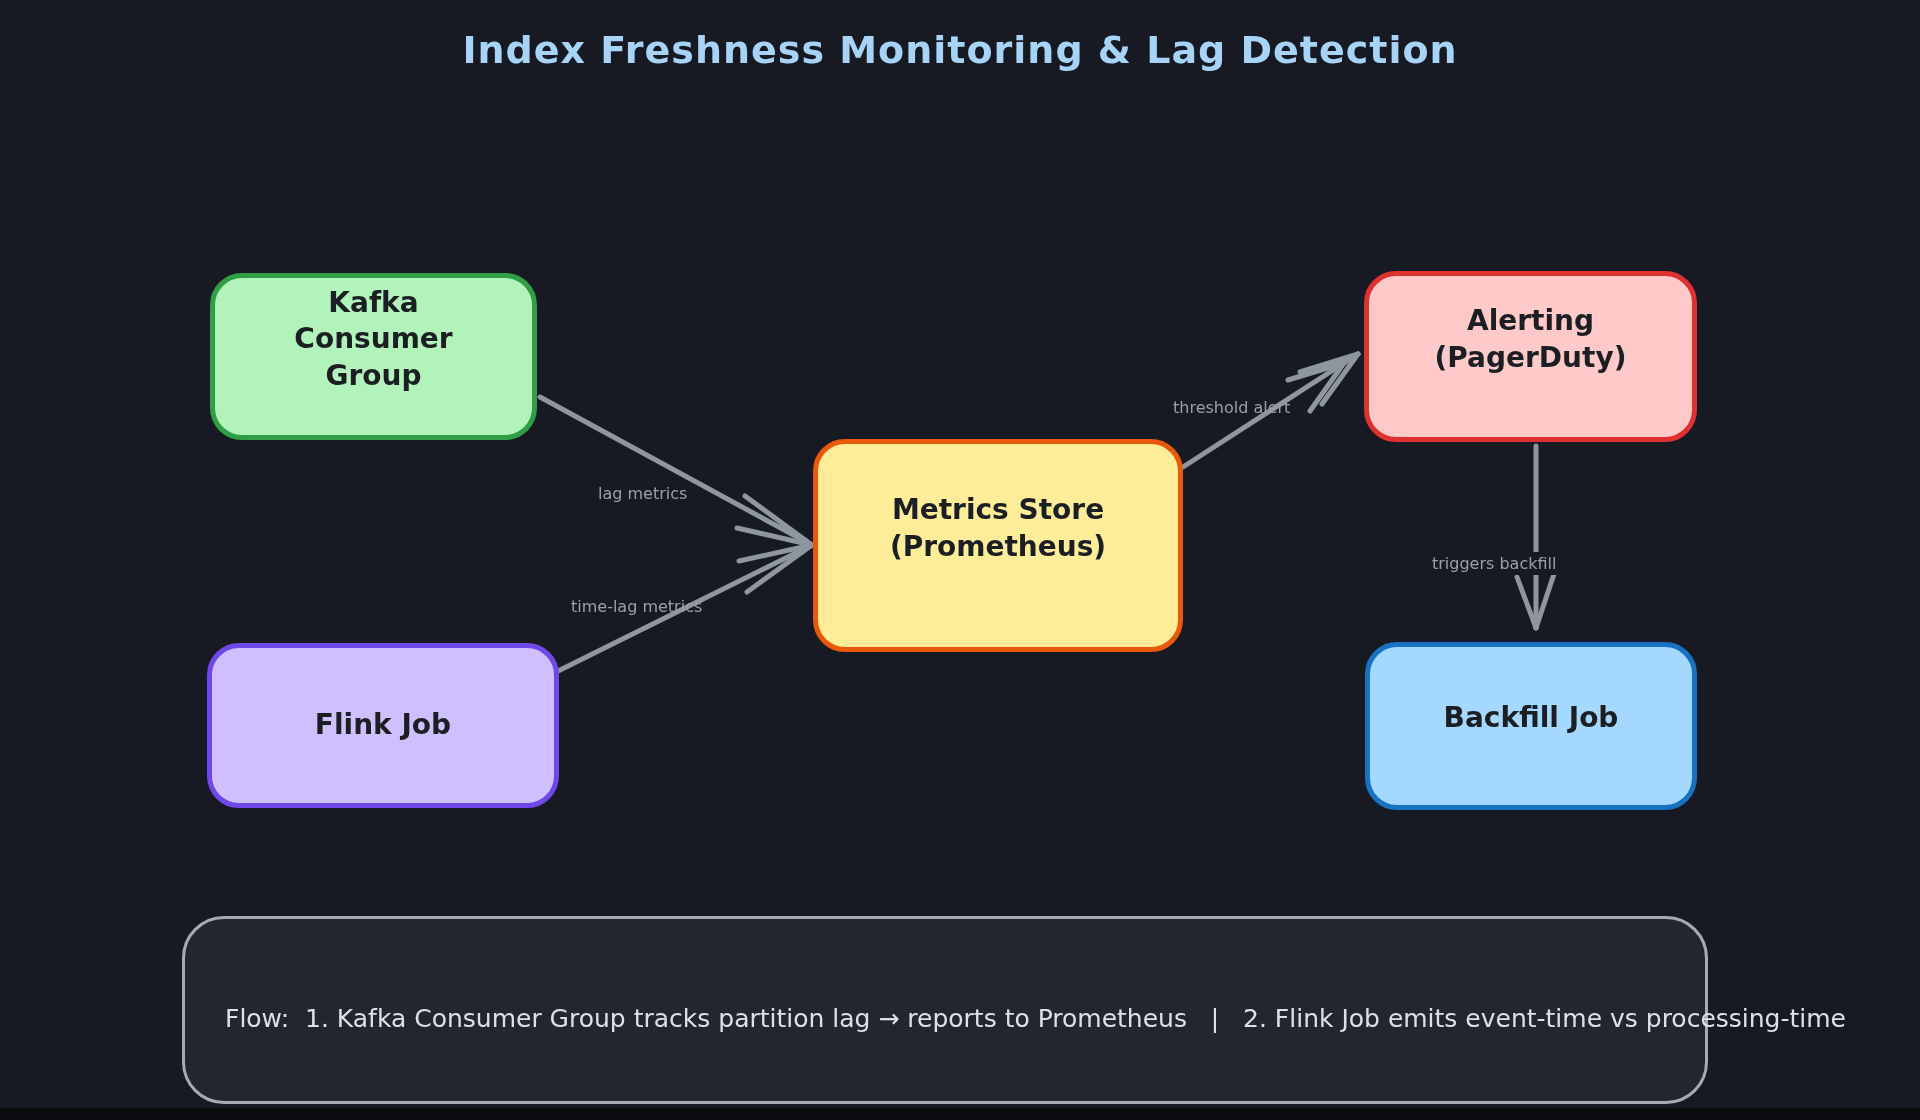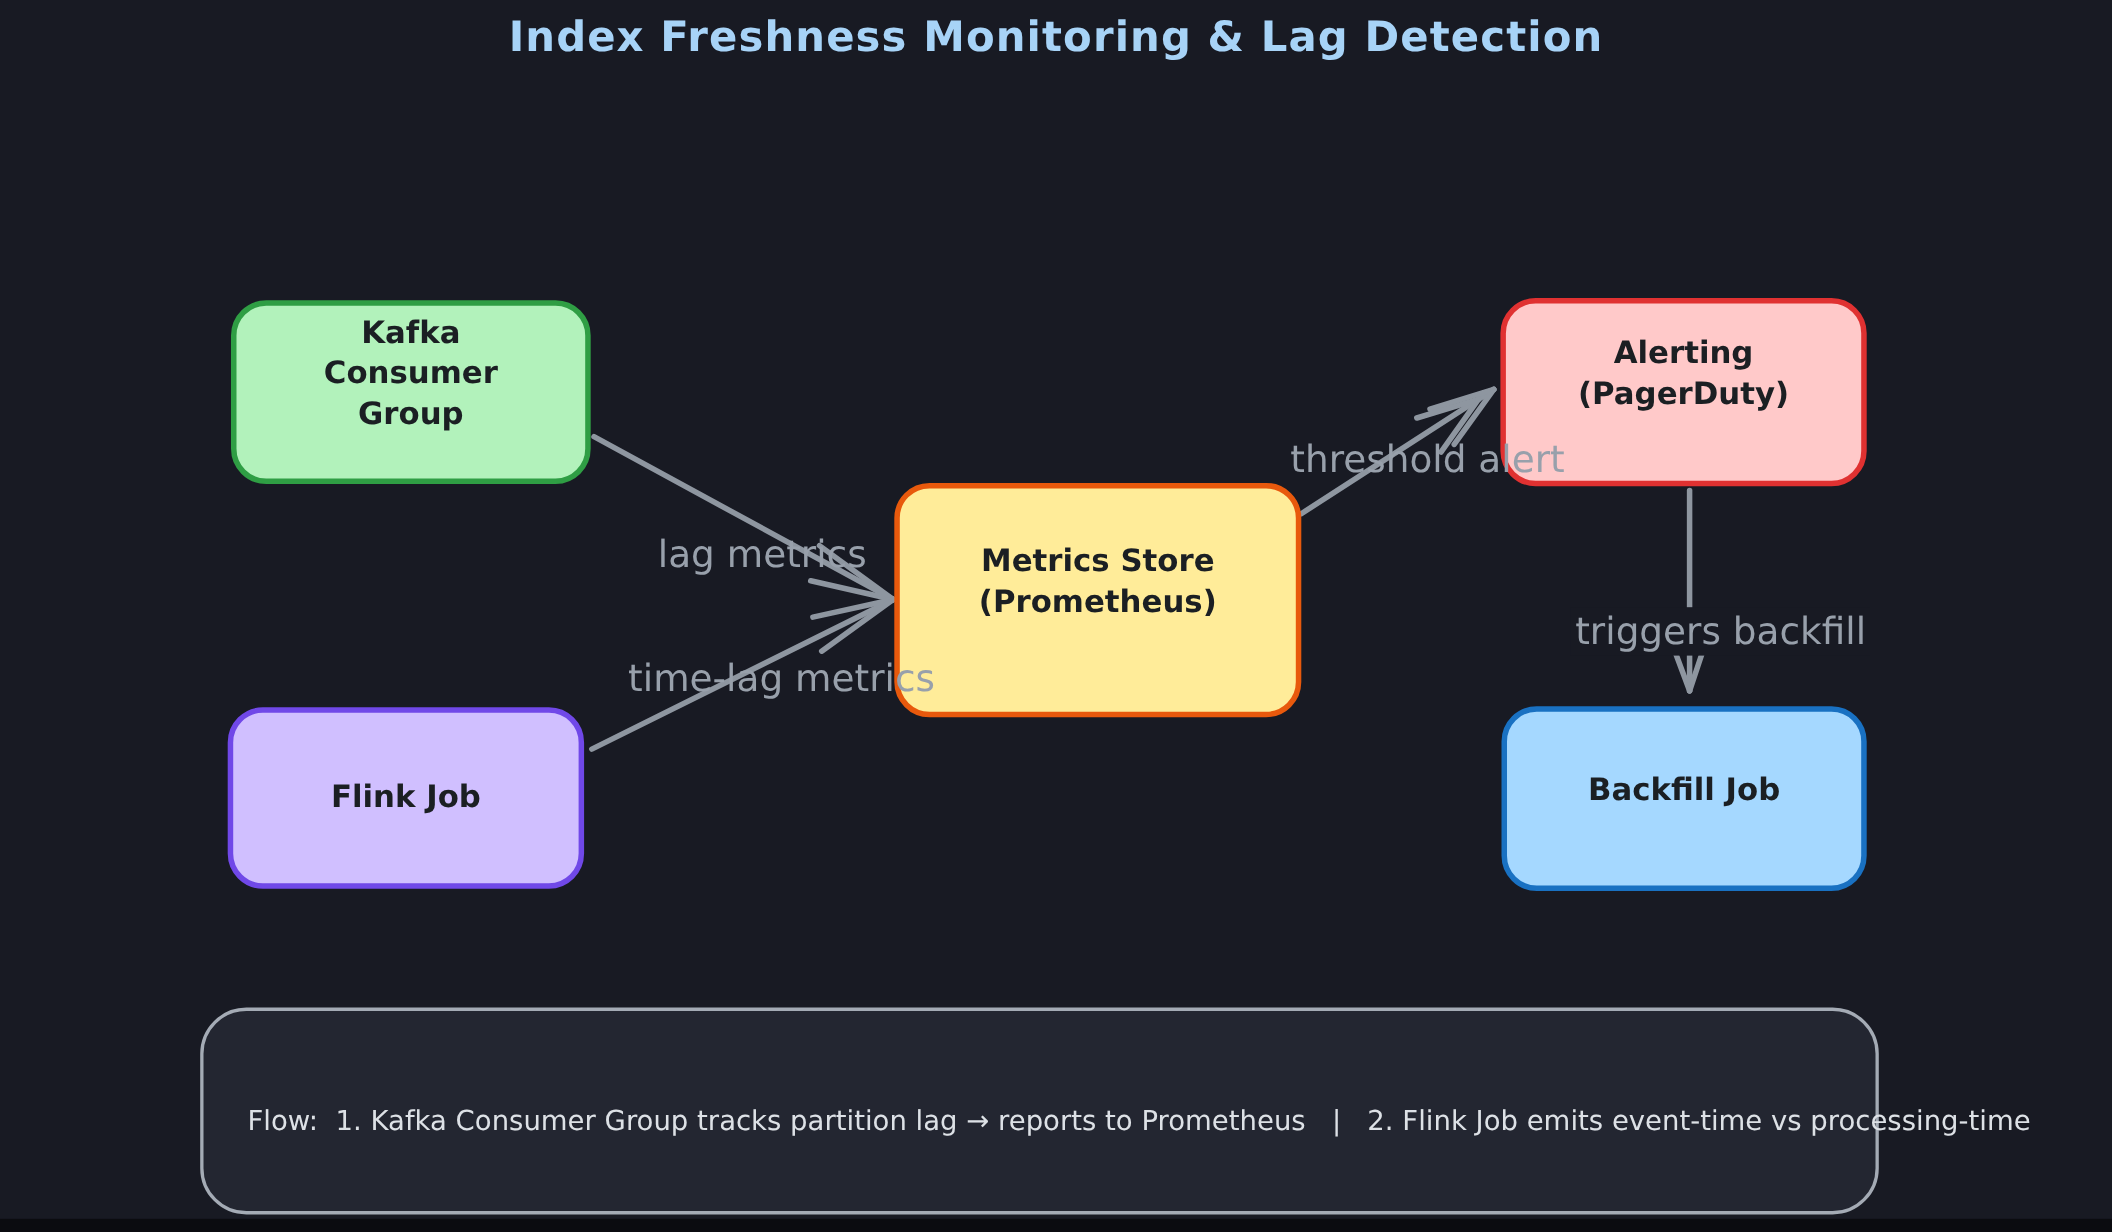--- a/index.html
+++ b/index.html
@@ -20,21 +20,21 @@
   *{box-sizing:border-box;margin:0;padding:0;}
   html,body{width:1920px;height:1120px;overflow:hidden;}
   body{
     position:relative;
     background:var(--bg);
     font-family:"DejaVu Sans", sans-serif;
   }
   .canvas{position:absolute;inset:0;width:1920px;height:1120px;}
   .title{
     position:absolute;
-    left:0; right:0; top:11px;
+    left:0; right:0; top:28px;
     text-align:center;
     color:var(--title);
     font-size:38px;
     font-weight:bold;
     letter-spacing:1px;
   }
   svg.arrows{position:absolute;left:0;top:0;width:1920px;height:1120px;}
   svg.arrows path{
     fill:none;
     stroke:var(--arrow);
@@ -52,30 +52,30 @@
     border:5px solid #000;
     color:var(--node-text);
     font-size:28px;
     font-weight:bold;
     line-height:1.3;
     padding-bottom:34px;
   }
   .node .lbl{display:inline-block;}
   .node-kafka   {left:210px; top:273px; width:327px; height:167px; background:var(--kafka-fill);   border-color:var(--kafka-stroke);}
   .node-kafka .lbl{max-width:250px;}
-  .node-flink   {left:207px; top:643px; width:324px; height:165px; background:var(--flink-fill);   border-color:var(--flink-stroke); padding-bottom:0;}
+  .node-flink   {left:207px; top:643px; width:352px; height:165px; background:var(--flink-fill);   border-color:var(--flink-stroke); padding-bottom:0;}
   .node-metrics {left:813px; top:439px; width:370px; height:213px; background:var(--metrics-fill); border-color:var(--metrics-stroke);}
   .node-metrics .lbl{max-width:270px;}
   .node-alerting{left:1364px;top:271px; width:333px; height:171px; background:var(--alerting-fill);border-color:var(--alerting-stroke);}
   .node-alerting .lbl{max-width:210px;}
   .node-backfill{left:1365px;top:642px; width:332px; height:168px; background:var(--backfill-fill);border-color:var(--backfill-stroke); padding-bottom:16px;justify-content:center;}
   .edge-label{
     position:absolute;
     color:var(--edge-label);
-    font-size:34px;
+    font-size:16px;
     white-space:nowrap;
   }
   .edge-label-lag       {left:598px;  top:452px;margin-top:32px;}
   .edge-label-timelag   {left:571px;  top:597px;}
   .edge-label-threshold {left:1173px; top:398px;}
   .edge-label-triggers  {left:1428px; top:524px; background:var(--bg); padding:2px 4px;margin-top:28px;}
   .flow-note{
     position:absolute;
     left:182px; top:916px;
     width:1526px; height:188px;

